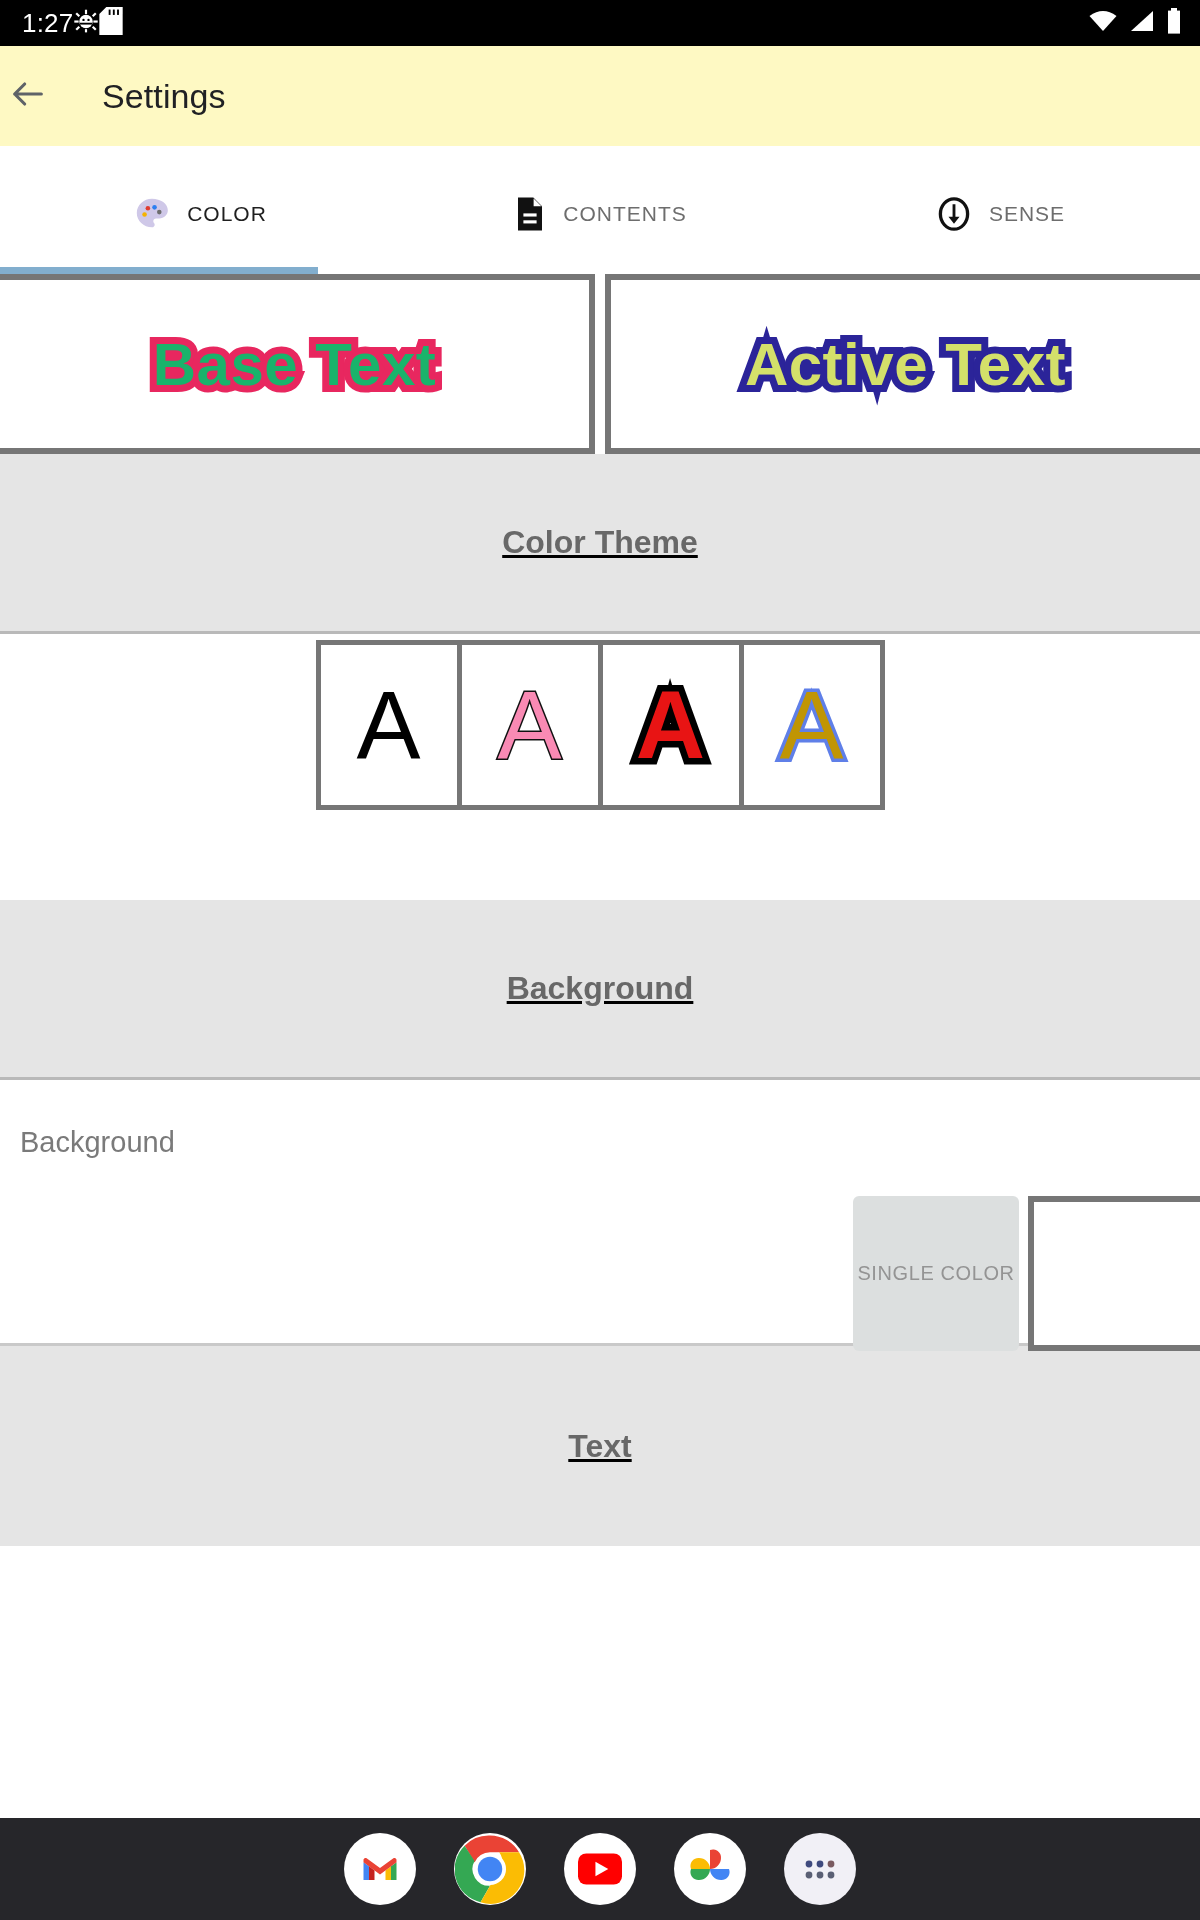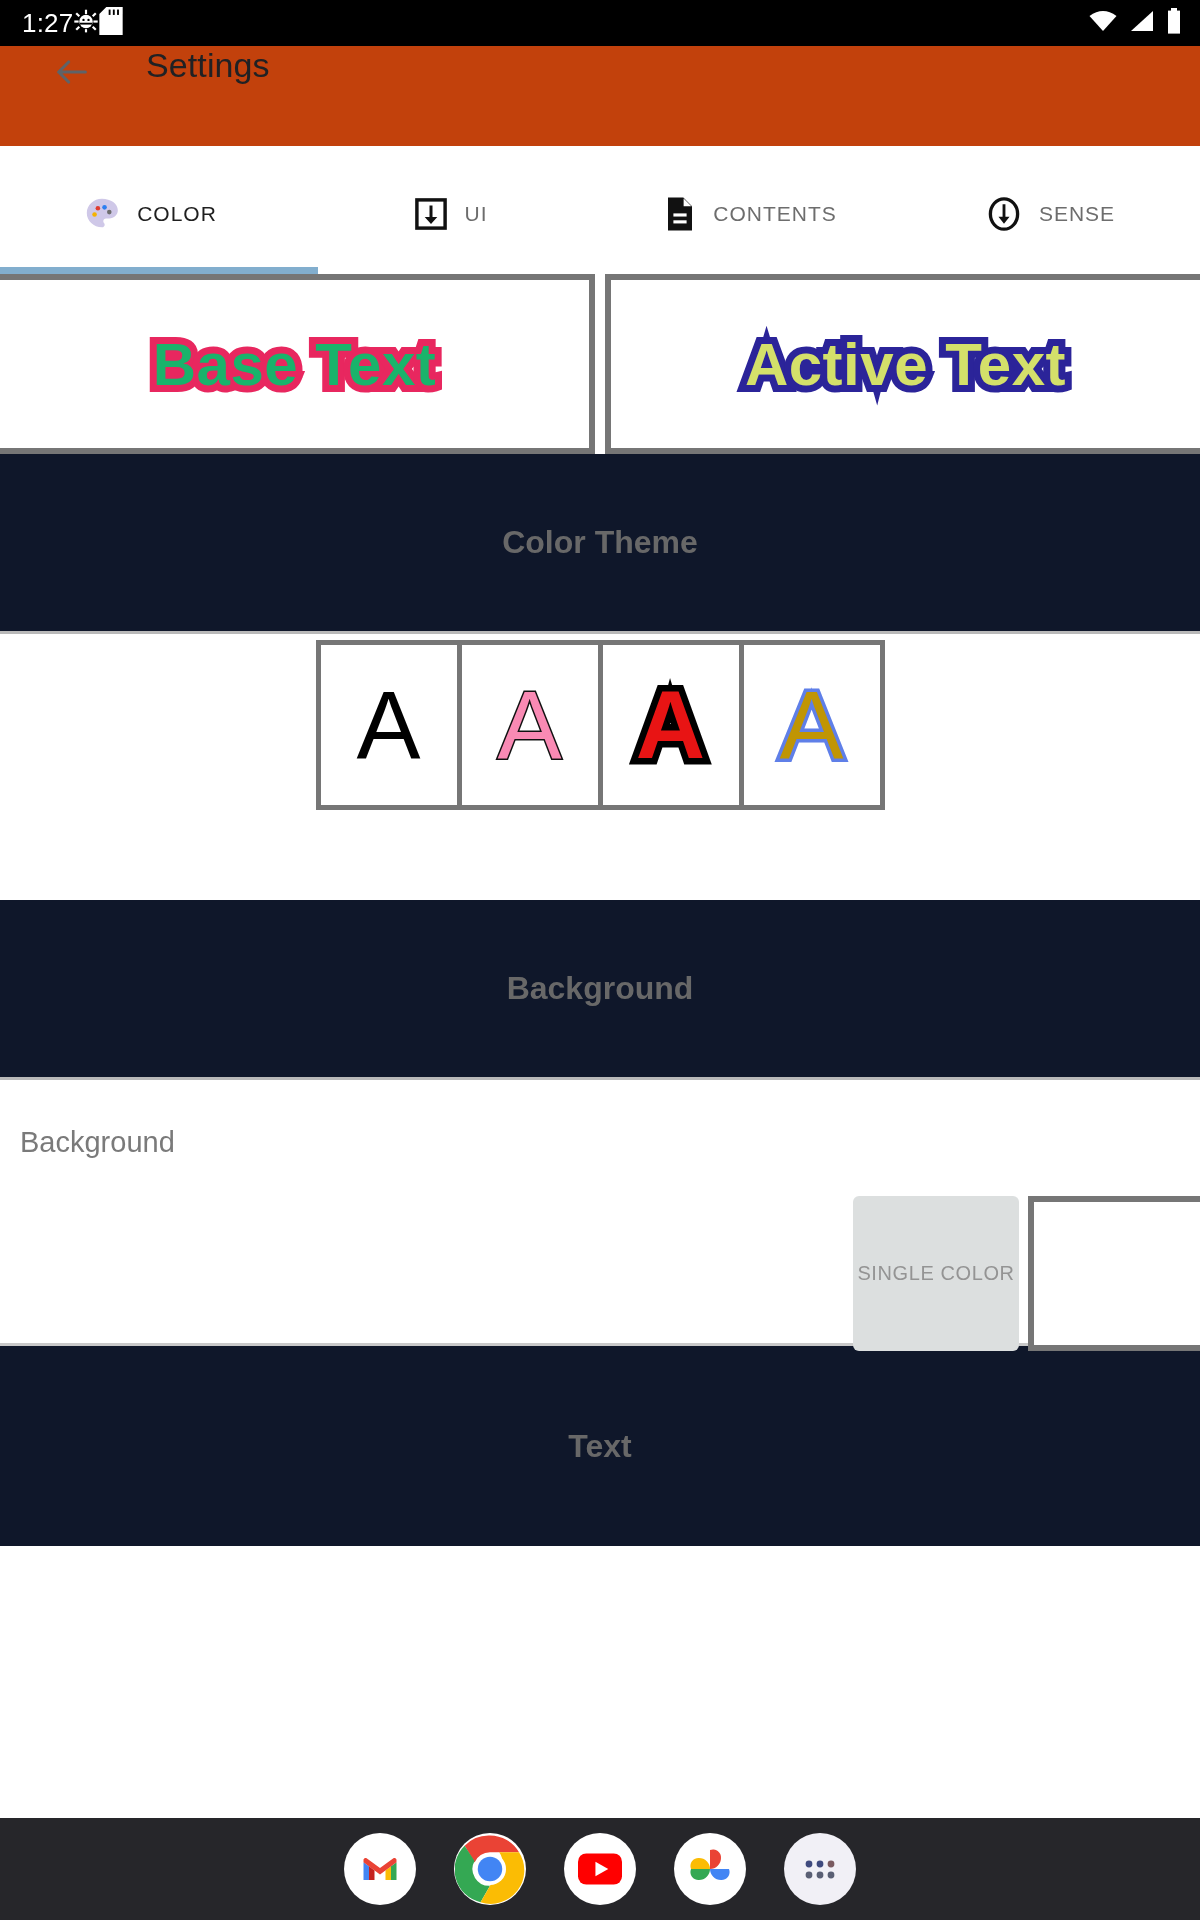--- a/index.html
+++ b/index.html
@@ -36,23 +36,23 @@
     font-size: 26px;
     font-weight: 400;
     letter-spacing: 0.2px;
     line-height: 1;
   }
   .sicon { display: block; }
 
   
   .app-bar {
     height: 100px;
-    background: #c2410c;
-    display: flex;
-    padding-left: 44px;
+    background: #fef9c3;
+    display: flex;
+    align-items: center;
     flex: 0 0 auto;
   }
   .back-btn {
     width: 56px; height: 56px;
     display: flex; align-items: center; justify-content: center;
     cursor: pointer;
   }
   .app-title {
     font-size: 34px;
     font-weight: 500;
@@ -133,27 +133,28 @@
     paint-order: stroke fill;
   }
   .preview-active {
     color: #d4e06a;
     -webkit-text-stroke: 14px #2b2499;
     paint-order: stroke fill;
   }
 
   
   .section-header {
-    background: #0f172a;
+    background: #e5e5e5;
     height: 180px;
     display: flex;
     align-items: center;
     justify-content: center;
     border-bottom: 3px solid #b9b9b9;
     flex: 0 0 auto;
+    text-decoration: underline;
   }
   .section-header-title {
     font-size: 32px;
     font-weight: bold;
     color: #686868;
   }
 
   
   .theme-panel {
     background: #ffffff;
@@ -346,29 +347,20 @@
           <path fill="#cfc8e8" d="M12 2.4c-5.3 0-9.6 4-9.6 9 0 5 4.3 9 9.6 9 .95 0 1.7-.75 1.7-1.66 0-.43-.17-.82-.44-1.1-.26-.28-.43-.67-.43-1.1 0-.92.77-1.66 1.72-1.66h2.03c3 0 5.42-2.33 5.42-5.2 0-4.03-4.37-7.28-10-7.28z"></path>
           <circle cx="7.3" cy="12.3" r="1.45" fill="#f5b200"></circle>
           <circle cx="9.4" cy="8.4" r="1.45" fill="#e03c31"></circle>
           <circle cx="13.6" cy="7.8" r="1.45" fill="#2d7ff0"></circle>
           <circle cx="16.6" cy="10.8" r="1.45" fill="#6d6d6d"></circle>
         </svg>
       </span>
       <span class="tab-label">COLOR</span>
     </div>
 
-    <div class="tab">
-      <span class="tab-icon">
-        <svg width="36" height="36" viewBox="0 0 24 24">
-          <rect x="2.6" y="2.6" width="18.8" height="18.8" fill="none" stroke="#111111" stroke-width="2.3"></rect>
-          <path fill="#111111" d="M11 6.4 h2 v7.6 h3.2 L12 18.6 L7.8 14 H11 Z"></path>
-        </svg>
-      </span>
-      <span class="tab-label">UI</span>
-    </div>
 
     <div class="tab">
       <span class="tab-icon">
         <svg width="34" height="36" viewBox="0 0 20 24">
           <path fill="#111111" d="M2 1 h10.2 L18 6.8 V23 H2 Z"></path>
           <path fill="#ffffff" d="M12.4 1.6 v5.2 h5.2 Z"></path>
           <rect x="5.6" y="11.6" width="8.8" height="2.1" fill="#ffffff"></rect>
           <rect x="5.6" y="16.2" width="8.8" height="2.1" fill="#ffffff"></rect>
         </svg>
       </span>

